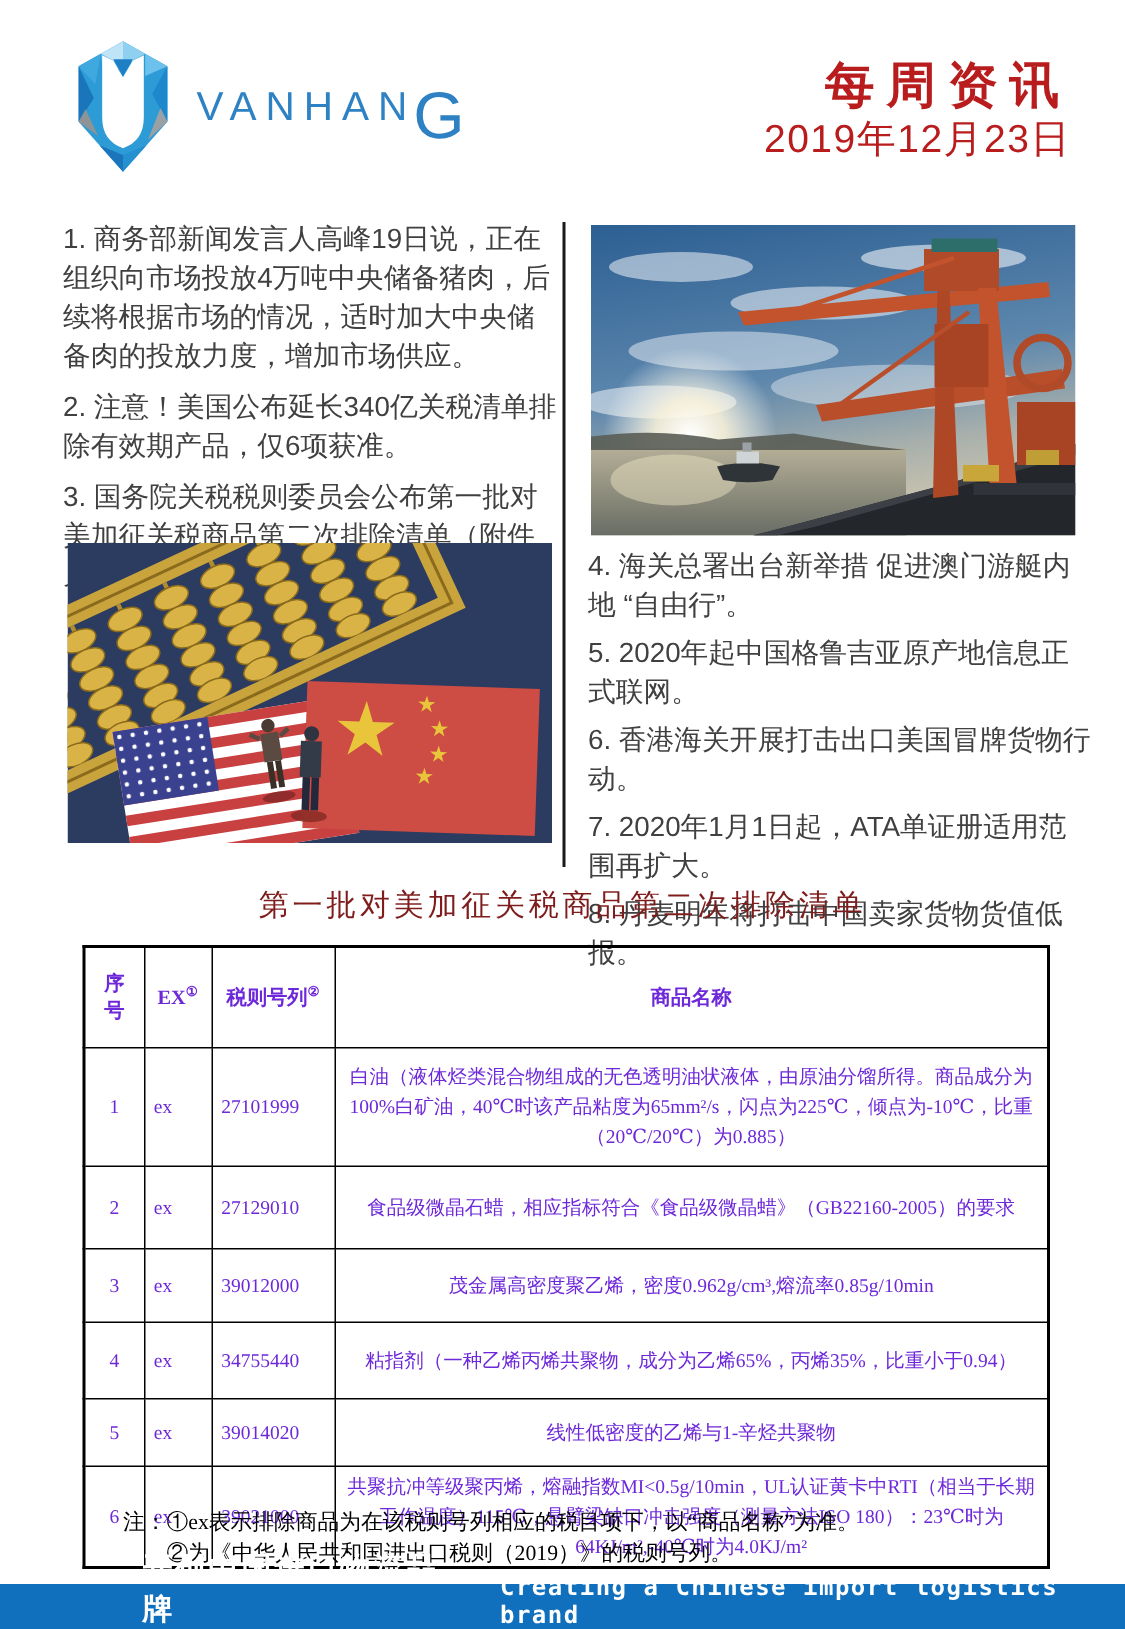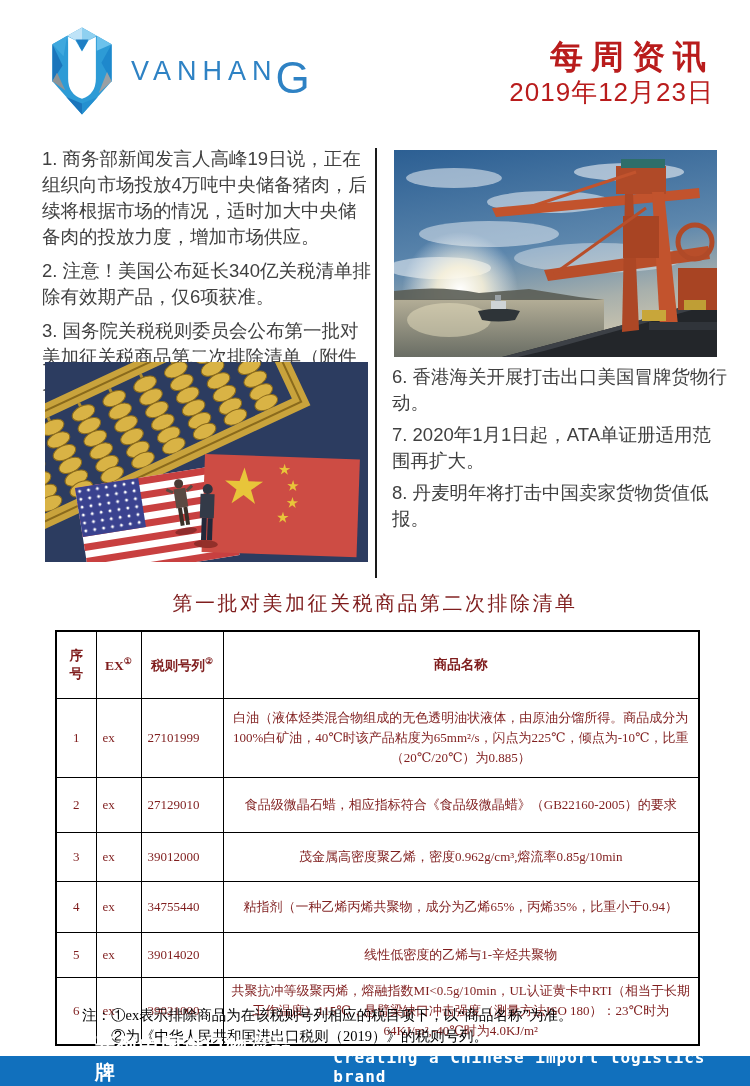--- a/index.html
+++ b/index.html
@@ -19,21 +19,21 @@
   .news-right{left:392px;top:364px;width:336px;}
   .news p{margin:0 0 8px 0;}
   .news-right p{margin-bottom:6px;}
   .photo{position:absolute;display:block;}
   .photo-port{left:394px;top:150px;}
   .photo-flags{left:45px;top:362px;}
   
   .table-title{position:absolute;left:0;top:590px;width:750px;text-align:center;
       font-family:"Liberation Serif","DejaVu Serif",serif;font-size:20px;letter-spacing:2.5px;color:#7f1d1d;}
   table.exclusion{position:absolute;left:55px;top:630px;width:643px;border-collapse:collapse;
-      font-family:"Liberation Serif","DejaVu Serif",serif;font-size:13px;color:#7f1d1d;
+      font-family:"Liberation Serif","DejaVu Serif",serif;font-size:13px;color:#6d28d9;
       border:2px solid #000;table-layout:fixed;}
   table.exclusion th,table.exclusion td{border:1.5px solid #000;padding:3px 6px;vertical-align:middle;}
   table.exclusion th{font-weight:700;text-align:center;height:60px;font-size:13.5px;}
   col.c1{width:40px;}col.c2{width:45px;}col.c3{width:82px;}col.c4{width:476px;}
   td.c-no{text-align:center;}
   td.c-ex,td.c-hs{text-align:left;}
   td.c-name{line-height:1.55;text-align:center;}
   tbody tr:nth-child(1) td{height:72px;}
   tbody tr:nth-child(2) td{height:48px;}
   tbody tr:nth-child(3) td{height:42px;}
@@ -203,20 +203,22 @@
         <ellipse cx="8" cy="62" rx="12" ry="4" fill="#7a2520" opacity="0.7"></ellipse>
         <circle cx="8" cy="7" r="5" fill="#2e3440"></circle>
         <rect x="1" y="12" width="14" height="24" fill="#333a48"></rect>
         <rect x="3" y="36" width="5" height="22" fill="#23283a"></rect>
         <rect x="9" y="36" width="5" height="22" fill="#23283a"></rect>
       </g>
     </g>
   </svg>
 
   <div class="news news-right">
+    <p><span>4.</span> <span>海关总署出台新举措 促进澳门游艇内地 “自由行”。</span></p>
+    <p><span>5.</span> <span>2020年起中国格鲁吉亚原产地信息正式联网。</span></p>
     <p><span>6.</span> <span>香港海关开展打击出口美国冒牌货物行动。</span></p>
     <p><span>7.</span> <span>2020年1月1日起，ATA单证册适用范围再扩大。</span></p>
     <p><span>8.</span> <span>丹麦明年将打击中国卖家货物货值低报。</span></p>
   </div>
 
   <div class="table-title">第一批对美加征关税商品第二次排除清单</div>
 
   <table class="exclusion">
     <colgroup>
         <col class="c1">

